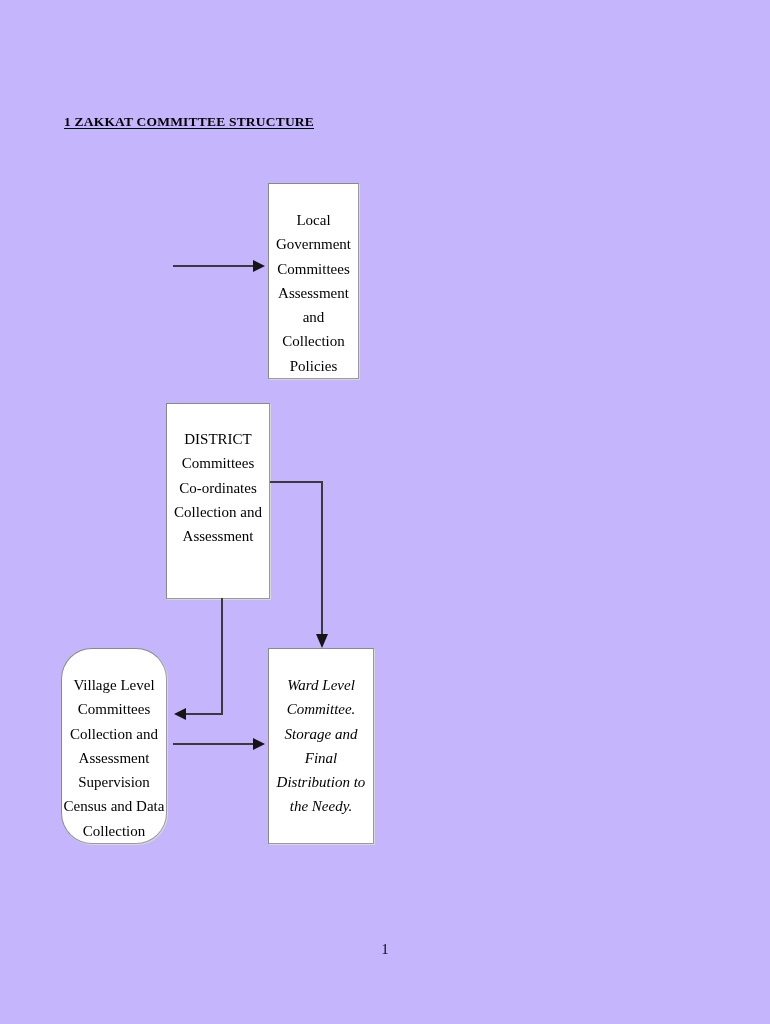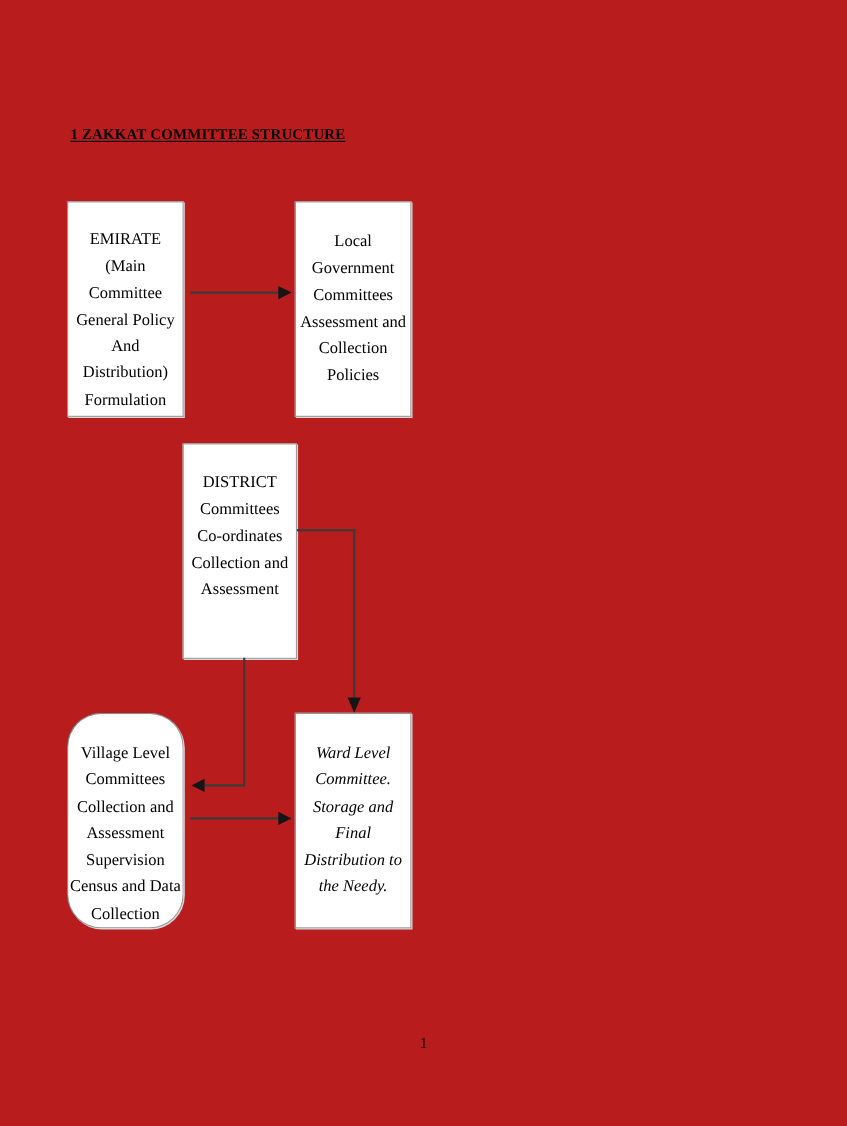--- a/index.html
+++ b/index.html
@@ -8,21 +8,21 @@
     background: #ffffff;
   }
   body {
     font-family: "Liberation Serif", "DejaVu Serif", serif;
     color: #000000;
   }
   #page {
     position: relative;
     width: 770px;
     height: 1024px;
-    background: #b91c1c;
+    background: #c4b5fd;
     overflow: hidden;
   }
 
   
   .doc-title {
     position: absolute;
     left: 64px;
     top: 114px;
     font-size: 13.5px;
     font-weight: bold;
@@ -51,21 +51,21 @@
     white-space: pre-line;
     padding-top: 4px;
   }
   .node.pad-top-a .node-text { padding-top: 22px; }
   .node.pad-top-b .node-text { padding-top: 24px; }
   .node.pad-top-c .node-text { padding-top: 23px; }
   .node.pad-top-d .node-text { padding-top: 24px; }
   .node.pad-top-e .node-text { padding-top: 24px; }
 
   #node-emirate   { left: 61px;  top: 183px; width: 106px; height: 196px; }
-  #node-local     { left: 268px; top: 183px; width: 106px; height: 196px; }
+  #node-local     { left: 268px; top: 183px; width: 91px; height: 196px; }
   #node-district  { left: 166px; top: 403px; width: 104px; height: 196px; }
   #node-village   { left: 61px;  top: 648px; width: 106px; height: 196px; border-radius: 31px; }
   #node-ward      { left: 268px; top: 648px; width: 106px; height: 196px; font-style: italic; }
 
   
   .conn {
     position: absolute;
     background: #3a3a3a;
   }
   .conn.h { height: 2px; }
@@ -120,27 +120,20 @@
     font-size: 14px;
   }
 </style>
 </head>
 <body>
 
 <div id="page">
 
   <div class="doc-title">1 ZAKKAT COMMITTEE STRUCTURE</div>
 
-  <div class="node pad-top-a" id="node-emirate">
-    <span class="node-text">EMIRATE
-(Main Committee
-General Policy
-And Distribution)
-Formulation</span>
-  </div>
 
   <div class="node pad-top-b" id="node-local">
     <span class="node-text">Local
 Government
 Committees
 Assessment and
 Collection
 Policies</span>
   </div>
 

